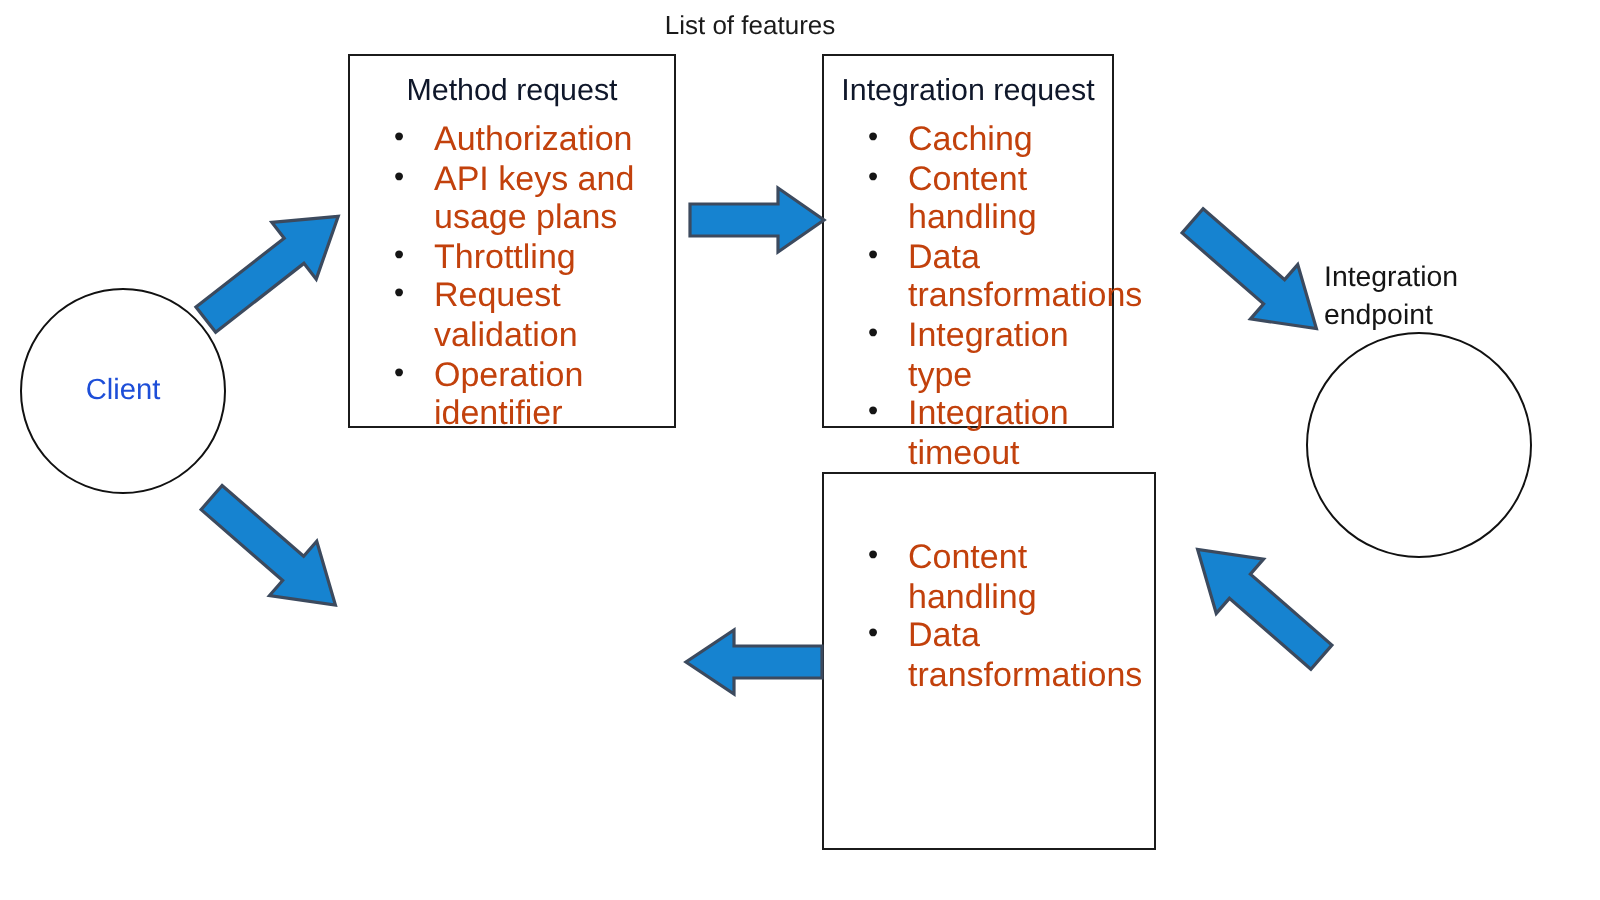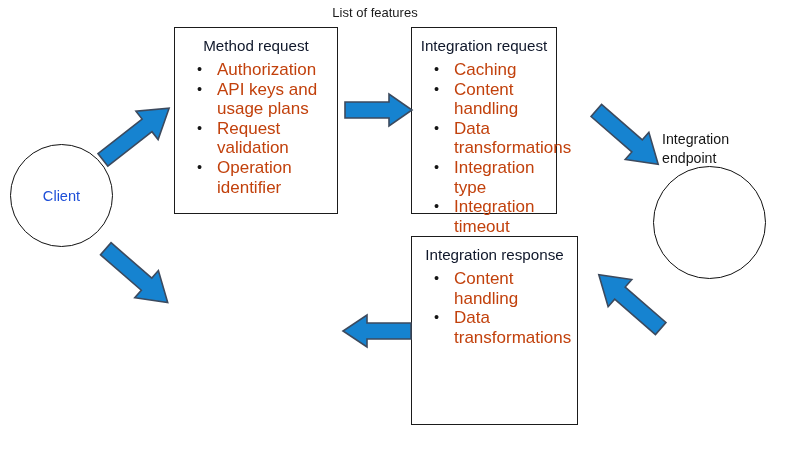--- a/index.html
+++ b/index.html
@@ -132,39 +132,39 @@
 
 <div id="canvas">
 
   <div class="diagram-title">List of features</div>
 
   <div class="node-box" id="box-method-request">
     <div class="box-title">Method request</div>
     <ul class="bullet-list">
       <li class="bullet-item">Authorization</li>
       <li class="bullet-item">API keys and usage plans</li>
+      <li class="bullet-item">Throttling</li>
       <li class="bullet-item">Request validation</li>
       <li class="bullet-item">Operation identifier</li>
     </ul>
   </div>
 
   <div class="node-box" id="box-integration-request">
     <div class="box-title">Integration request</div>
     <ul class="bullet-list">
       <li class="bullet-item">Caching</li>
       <li class="bullet-item">Content handling</li>
       <li class="bullet-item">Data transformations</li>
       <li class="bullet-item">Integration type</li>
       <li class="bullet-item">Integration timeout</li>
     </ul>
   </div>
 
 
   <div class="node-box" id="box-integration-response">
-    <div class="box-title">Integration response</div>
     <ul class="bullet-list">
       <li class="bullet-item">Content handling</li>
       <li class="bullet-item">Data transformations</li>
     </ul>
   </div>
 
   <div class="node-circle" id="circle-client">
     <div class="circle-label-inside">Client</div>
   </div>
 

